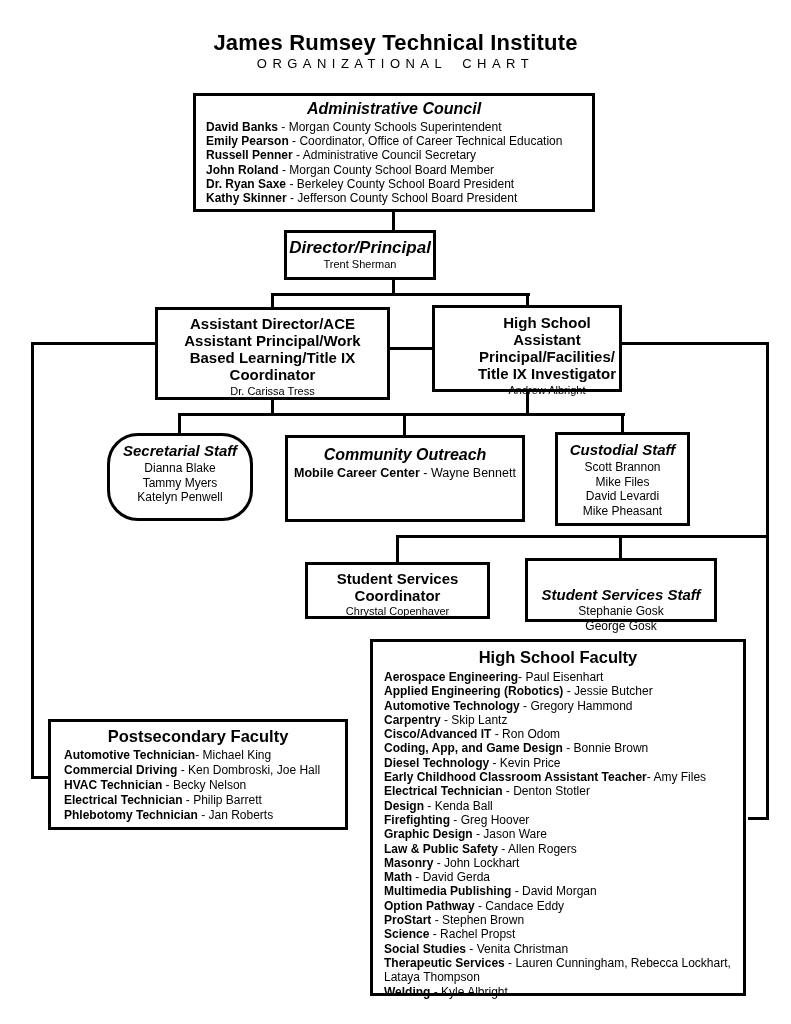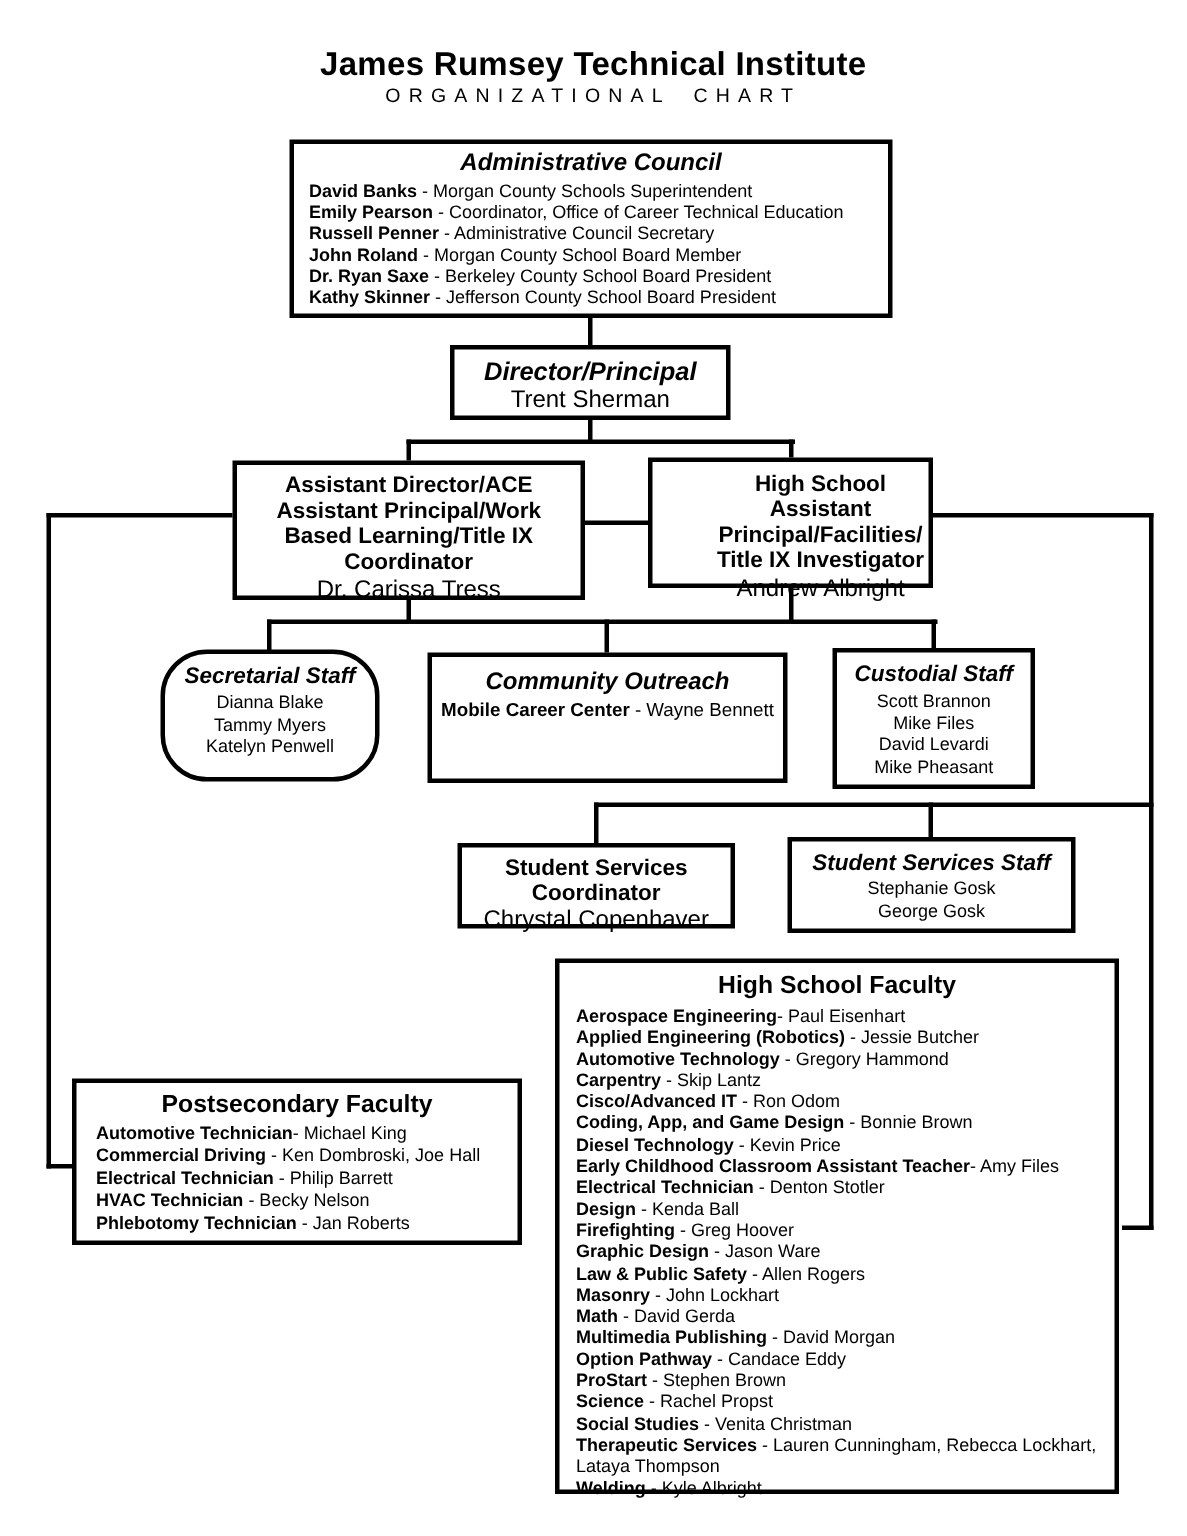--- a/index.html
+++ b/index.html
@@ -14,27 +14,27 @@
     text-align:center; font-size:22px; font-weight:bold; letter-spacing:0.2px; }
   .page-subtitle { position:absolute; top:56px; left:0; width:100%;
     text-align:center; font-size:13px; letter-spacing:0.42em; word-spacing:0.5em; }
   .line { position:absolute; background:var(--ink); }
   .box { position:absolute; border:3px solid var(--ink); background:var(--paper); }
   .box-title { font-weight:bold; text-align:center;font-style:italic; }
   .t16 { font-size:16px; margin-top:4px; }
   .t17 { font-size:17px; }
   .t15 { font-size:15px; }
   .title-lines { text-align:center; font-weight:bold; font-size:15px; line-height:17px; }
-  .person-name { text-align:center; font-size:16px; margin-top:2px; }
+  .person-name { text-align:center; font-size:11px; margin-top:2px; }
   .roster { font-size:12px; line-height:14.2px; }
   .roster.left { text-align:left; padding:2px 10px 0 10px; }
   .roster.center { text-align:center; margin-top:2px; line-height:14.5px; }
   .pad-t5 { padding-top:5px; }
   .pad-t6 { padding-top:6px; }
-  .pad-t7 { padding-top:6px; }
+  .pad-t7 { padding-top:25px; }
   .faculty-title { font-weight:bold; text-align:center; font-size:16.5px; margin:6px 0 3px 0; }
   .faculty-list { font-size:12px; line-height:14.3px; padding:0 11px; text-align:left; }
   .faculty-list.wide { line-height:15px; padding:0 13px; }
   b { font-weight:bold; }
 </style>
 </head>
 <body>
 
 <div class="canvas">
 
@@ -68,21 +68,21 @@
     <div class="roster left">
         <div class="member-line"><b>David Banks</b><span> - Morgan County Schools Superintendent</span></div>
         <div class="member-line"><b>Emily Pearson</b><span> - Coordinator, Office of Career Technical Education</span></div>
         <div class="member-line"><b>Russell Penner</b><span> - Administrative Council Secretary</span></div>
         <div class="member-line"><b>John Roland</b><span> - Morgan County School Board Member</span></div>
         <div class="member-line"><b>Dr. Ryan Saxe</b><span> - Berkeley County School Board President</span></div>
         <div class="member-line"><b>Kathy Skinner</b><span> - Jefferson County School Board President</span></div>
       </div>
   </div>
 
-  <div class="box pad-t5" style="left:300px;top:230px;width:187px;height:50px;">
+  <div class="box pad-t5" style="left:284px;top:230px;width:152px;height:50px;">
     <div class="box-title t17">Director/Principal</div>
     <div class="person-name" style="margin-top:0;">Trent Sherman</div>
   </div>
 
   <div class="box pad-t5" style="left:155px;top:307px;width:235px;height:93px;">
     <div class="title-lines">
         <div class="title-line">Assistant Director/ACE</div>
         <div class="title-line">Assistant Principal/Work</div>
         <div class="title-line">Based Learning/Title IX</div>
         <div class="title-line">Coordinator</div>
@@ -167,19 +167,19 @@
         <div class="member-line"><b>Therapeutic Services</b><span> - Lauren Cunningham, Rebecca Lockhart, Lataya Thompson</span></div>
         <div class="member-line"><b>Welding</b><span> - Kyle Albright</span></div>
       </div>
   </div>
 
   <div class="box" style="left:48px;top:719px;width:300px;height:111px;">
     <div class="faculty-title" style="margin:5px 0 2px 0;">Postsecondary Faculty</div>
     <div class="faculty-list wide">
         <div class="member-line"><b>Automotive Technician</b><span>- Michael King</span></div>
         <div class="member-line"><b>Commercial Driving</b><span> - Ken Dombroski, Joe Hall</span></div>
+        <div class="member-line"><b>HVAC Technician</b><span> - Becky Nelson</span></div>
         <div class="member-line"><b>Electrical Technician</b><span> - Philip Barrett</span></div>
-        <div class="member-line"><b>HVAC Technician</b><span> - Becky Nelson</span></div>
         <div class="member-line"><b>Phlebotomy Technician</b><span> - Jan Roberts</span></div>
       </div>
   </div>
 
 </div>
 
 </body></html>

